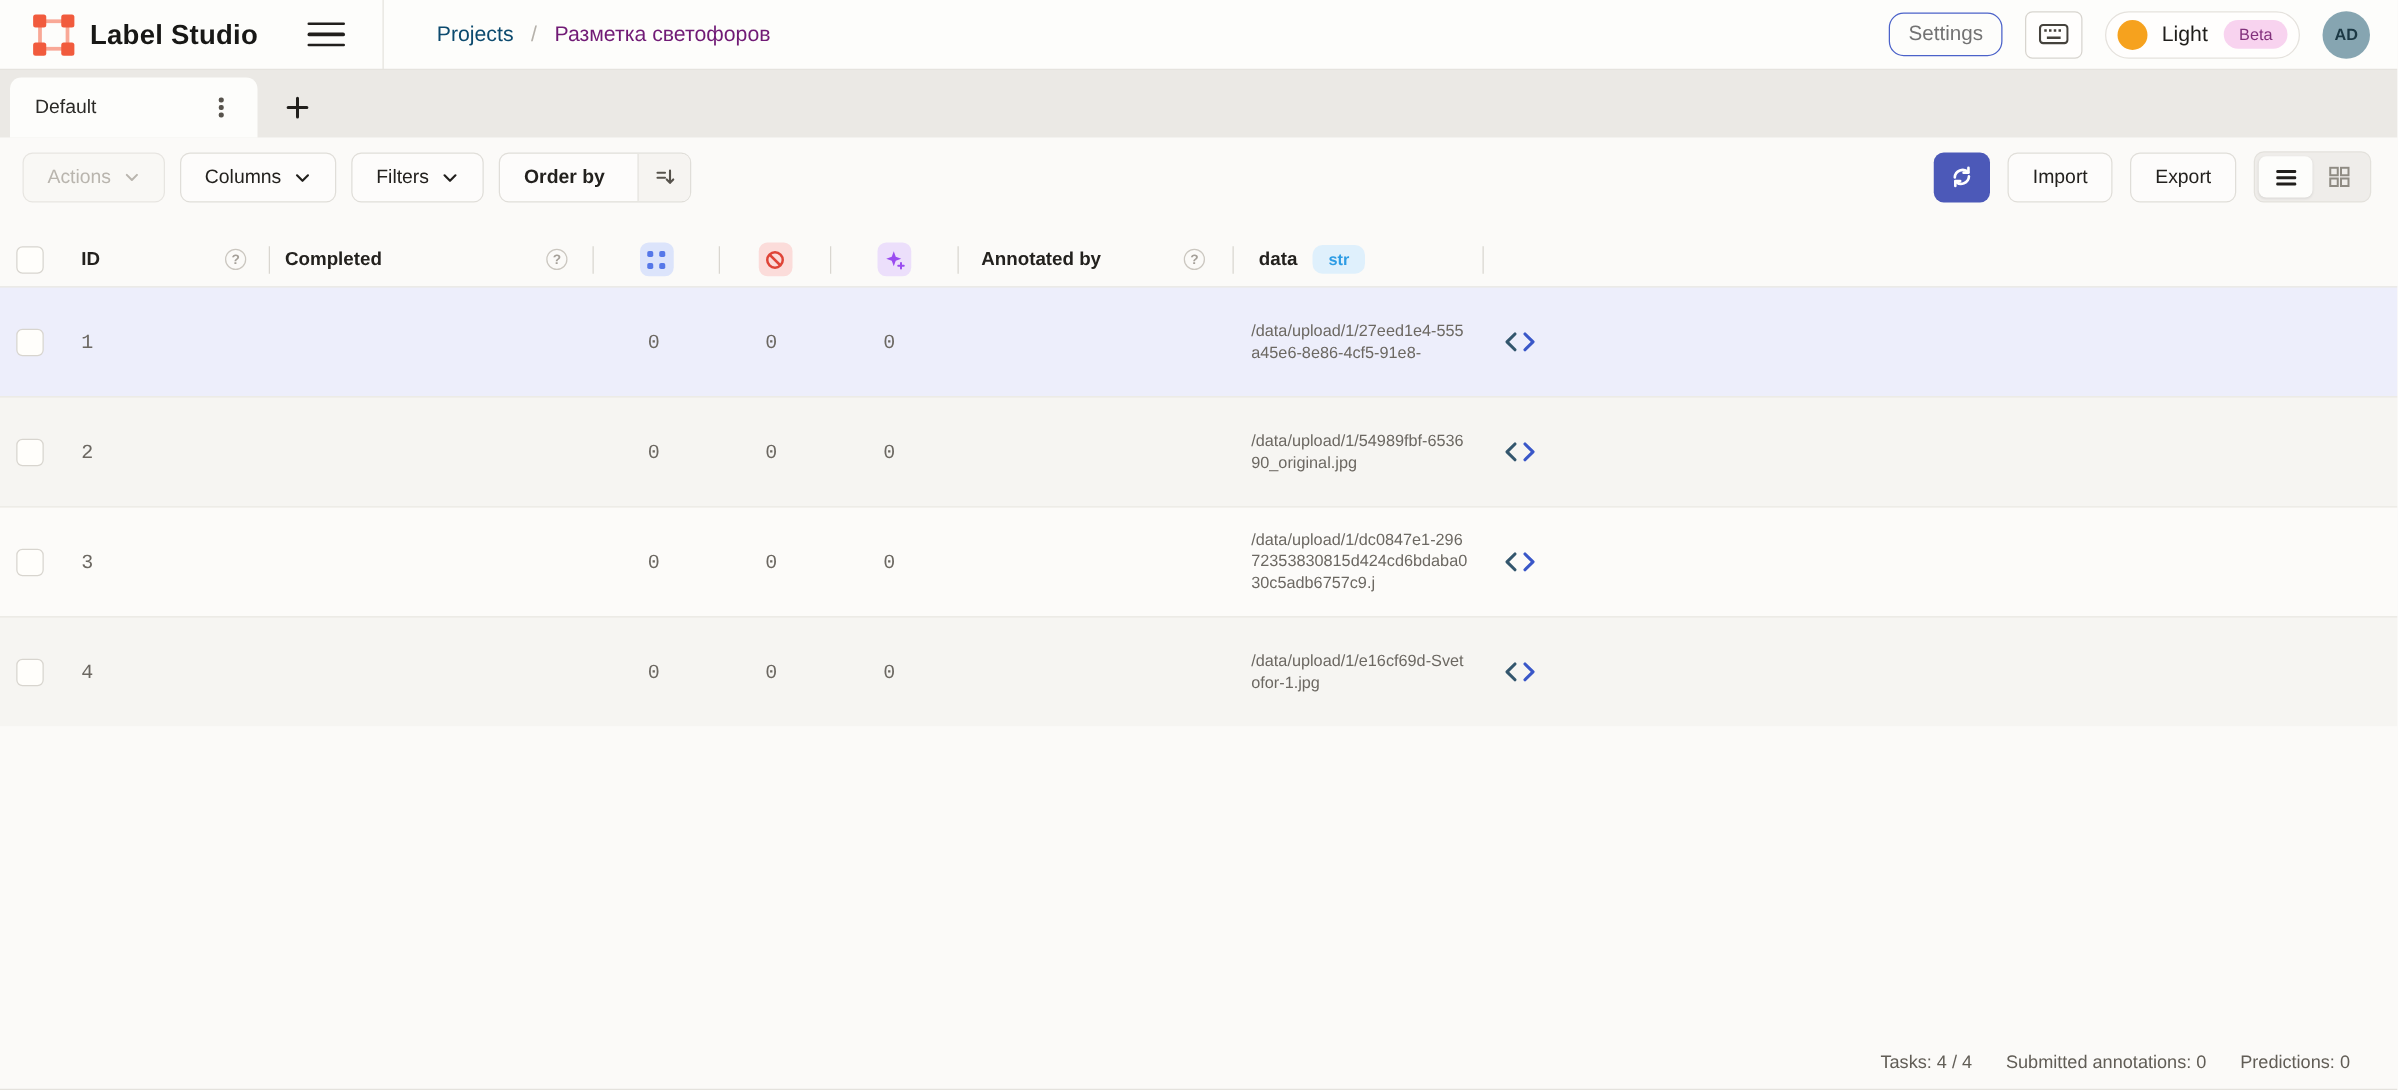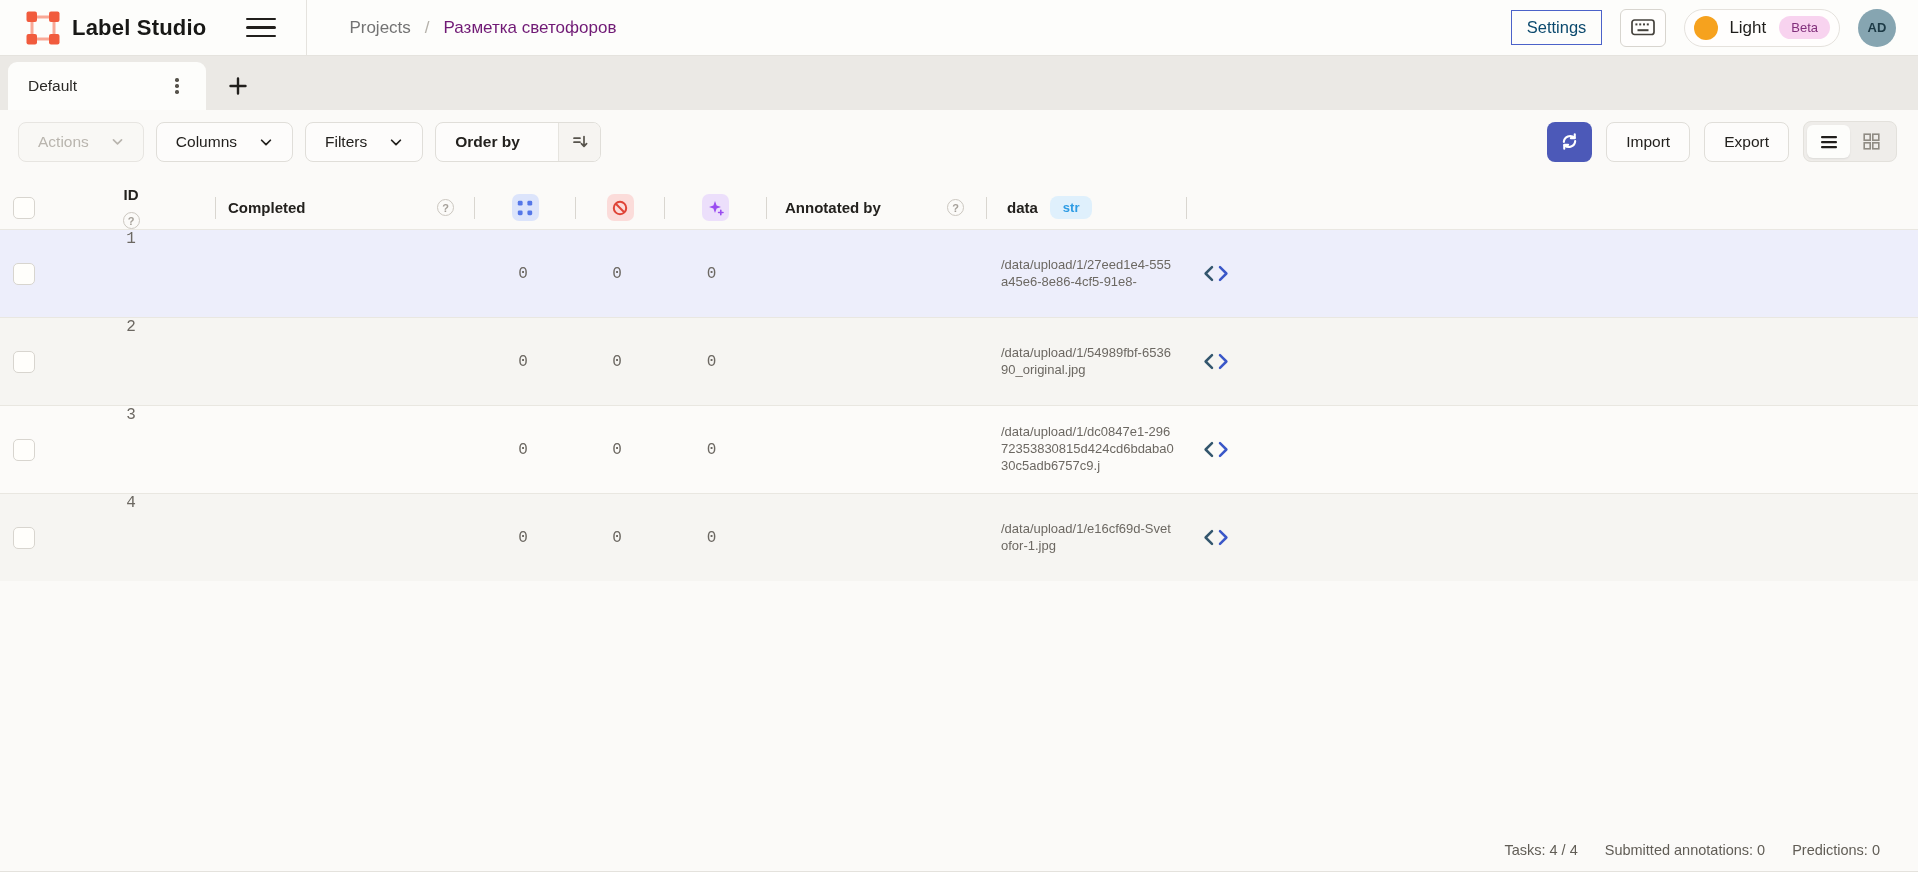--- a/index.html
+++ b/index.html
@@ -14,27 +14,27 @@
     height:56px; background:#fdfdfb; border-bottom:1px solid #e5e3de;
     display:flex; align-items:center; flex-shrink:0;
   }
   .logo-wrap { display:flex; align-items:center; gap:12px; padding-left:26px;text-align:right; }
   .logo-text { font-size:22px; font-weight:700; color:#181816; letter-spacing:.2px; }
   .hamburger { margin-left:40px; width:34px; height:34px; display:flex; flex-direction:column;
     justify-content:center; gap:6px; cursor:pointer; background:none; border:none; }
   .hamburger span { display:block; width:30px; height:2.4px; background:#211f1c; border-radius:2px; }
   .header-divider { width:1px; height:56px; background:#e5e3de; margin-left:26px; }
   .breadcrumb { display:flex; align-items:center; gap:14px; margin-left:42px; font-size:17px; }
-  .crumb-parent { color:#737373; cursor:pointer;text-align:right; }
+  .crumb-parent { color:#0c4a6e; cursor:pointer;text-align:right; }
   .crumb-sep { color:#b5b1aa; }
   .crumb-current { color:#701a75; }
   .header-right { margin-left:auto; display:flex; align-items:center; gap:18px; padding-right:22px; }
   .settings-btn {
-    font-family:inherit; font-size:16.5px; color:#0c4a6e; background:transparent;
-    border:1px solid #4b62c9; border-radius:0; padding:7px 15px; cursor:pointer;
+    font-family:inherit; font-size:16.5px; color:#737373; background:transparent;
+    border:1px solid #4b62c9; border-radius:12px; padding:7px 15px; cursor:pointer;
   }
   .kbd-btn { width:46px; height:38px; background:#fffefd; border:1px solid #d8d5cf;
     border-radius:6px; display:flex; align-items:center; justify-content:center; cursor:pointer; }
   .theme-pill { display:flex; align-items:center; gap:11px; background:#fffefd;
     border:1px solid #e5e2dd; border-radius:999px; padding:6px 9px 6px 9px; cursor:pointer; }
   .theme-dot { width:24px; height:24px; border-radius:50%; background:#f6a21e; }
   .theme-label { font-size:17px; color:#1f1e1b; }
   .beta-badge { background:#f8d3ef; color:#82307c; font-size:13px; border-radius:999px;
     padding:4px 12px; margin-left:2px; }
   .avatar { width:38px; height:38px; border-radius:50%; background:#86a5b1; color:#1c3945;
@@ -46,21 +46,21 @@
   .tab-label { font-size:15.5px; color:#2b2a27; padding-left:20px; }
   .tab-kebab { margin-left:auto; margin-right:18px; width:22px; height:22px; display:flex;
     align-items:center; justify-content:center; cursor:pointer; background:none; border:none; }
   .kebab-dots { width:3.4px; height:3.4px; border-radius:50%; background:#57534c;
     box-shadow:0 -6px 0 #57534c, 0 6px 0 #57534c; }
   .add-tab-btn { margin-left:18px; margin-bottom:10px; width:28px; height:28px; background:none;
     border:none; cursor:pointer; display:flex; align-items:center; justify-content:center; }
   
   .toolbar { display:flex; align-items:center; margin:11px 21px 0 18px; flex-shrink:0; }
   .tb-left { display:flex; align-items:center; gap:12px; }
-  .tb-btn { height:40px; display:flex; align-items:center; gap:22px; background:#fdfcfb;
+  .tb-btn { height:40px; display:flex; align-items:center; gap:10px; background:#fdfcfb;
     border:1px solid #e0ded9; border-radius:8px; padding:0 19px; font-family:inherit;
     font-size:15.5px; color:#23211e; cursor:pointer; }
   .tb-btn.disabled { color:#b9b5ae; background:#f9f8f5; border-color:#e7e5e1; cursor:default; }
   .tb-btn .chev { display:flex; }
   .orderby-btn { padding:0; overflow:hidden; }
   .orderby-label { padding:0 16px 0 19px;font-weight:bold; }
   .orderby-iconseg { height:100%; display:flex; align-items:center; padding:0 12px;
     background:#f6f4f1; border-left:1px solid #e6e4df; }
   .label-all { margin-left:14px; display:flex; height:40px; border:1px solid #4a5ec5;
     border-radius:8px; overflow:hidden; background:#fdfcfb; }
@@ -83,21 +83,21 @@
     font-size:11px; font-weight:700; display:flex; align-items:center; justify-content:center; cursor:pointer; }
   .chip { width:27px; height:27px; border-radius:7px; display:flex; align-items:center;
     justify-content:center; cursor:pointer; }
   .chip.blue { background:#dce4fb; }
   .chip.red { background:#fbdcda; }
   .chip.purple { background:#ecdffb; }
   .str-badge { background:#dff0fc; color:#2e9ce4; font-size:13px; font-weight:700;
     border-radius:8px; padding:4px 13px; margin-left:12px; cursor:pointer; }
   
   .c-select { width:48px; display:flex; align-items:center; padding-left:13px; }
-  .c-id { width:167px; padding-left:17px; padding-right:18px;flex-direction:column; }
+  .c-id { width:167px; padding-left:17px; padding-right:18px; }
   .c-completed { width:258px; padding-left:12px; padding-right:20px; }
   .c-ann { width:100px; justify-content:center; }
   .c-skip { width:88px; justify-content:center; }
   .c-pred { width:101px; justify-content:center; }
   .c-annby { width:219px; padding-left:18px; padding-right:22px; }
   .c-data { width:199px; padding-left:20px; }
   .c-filler { flex:1; }
   .sp { flex:1; }
   .checkbox { width:22px; height:22px; border:1px solid #d8d5cf; border-radius:5px;
     background:#fffefb; cursor:pointer; }

